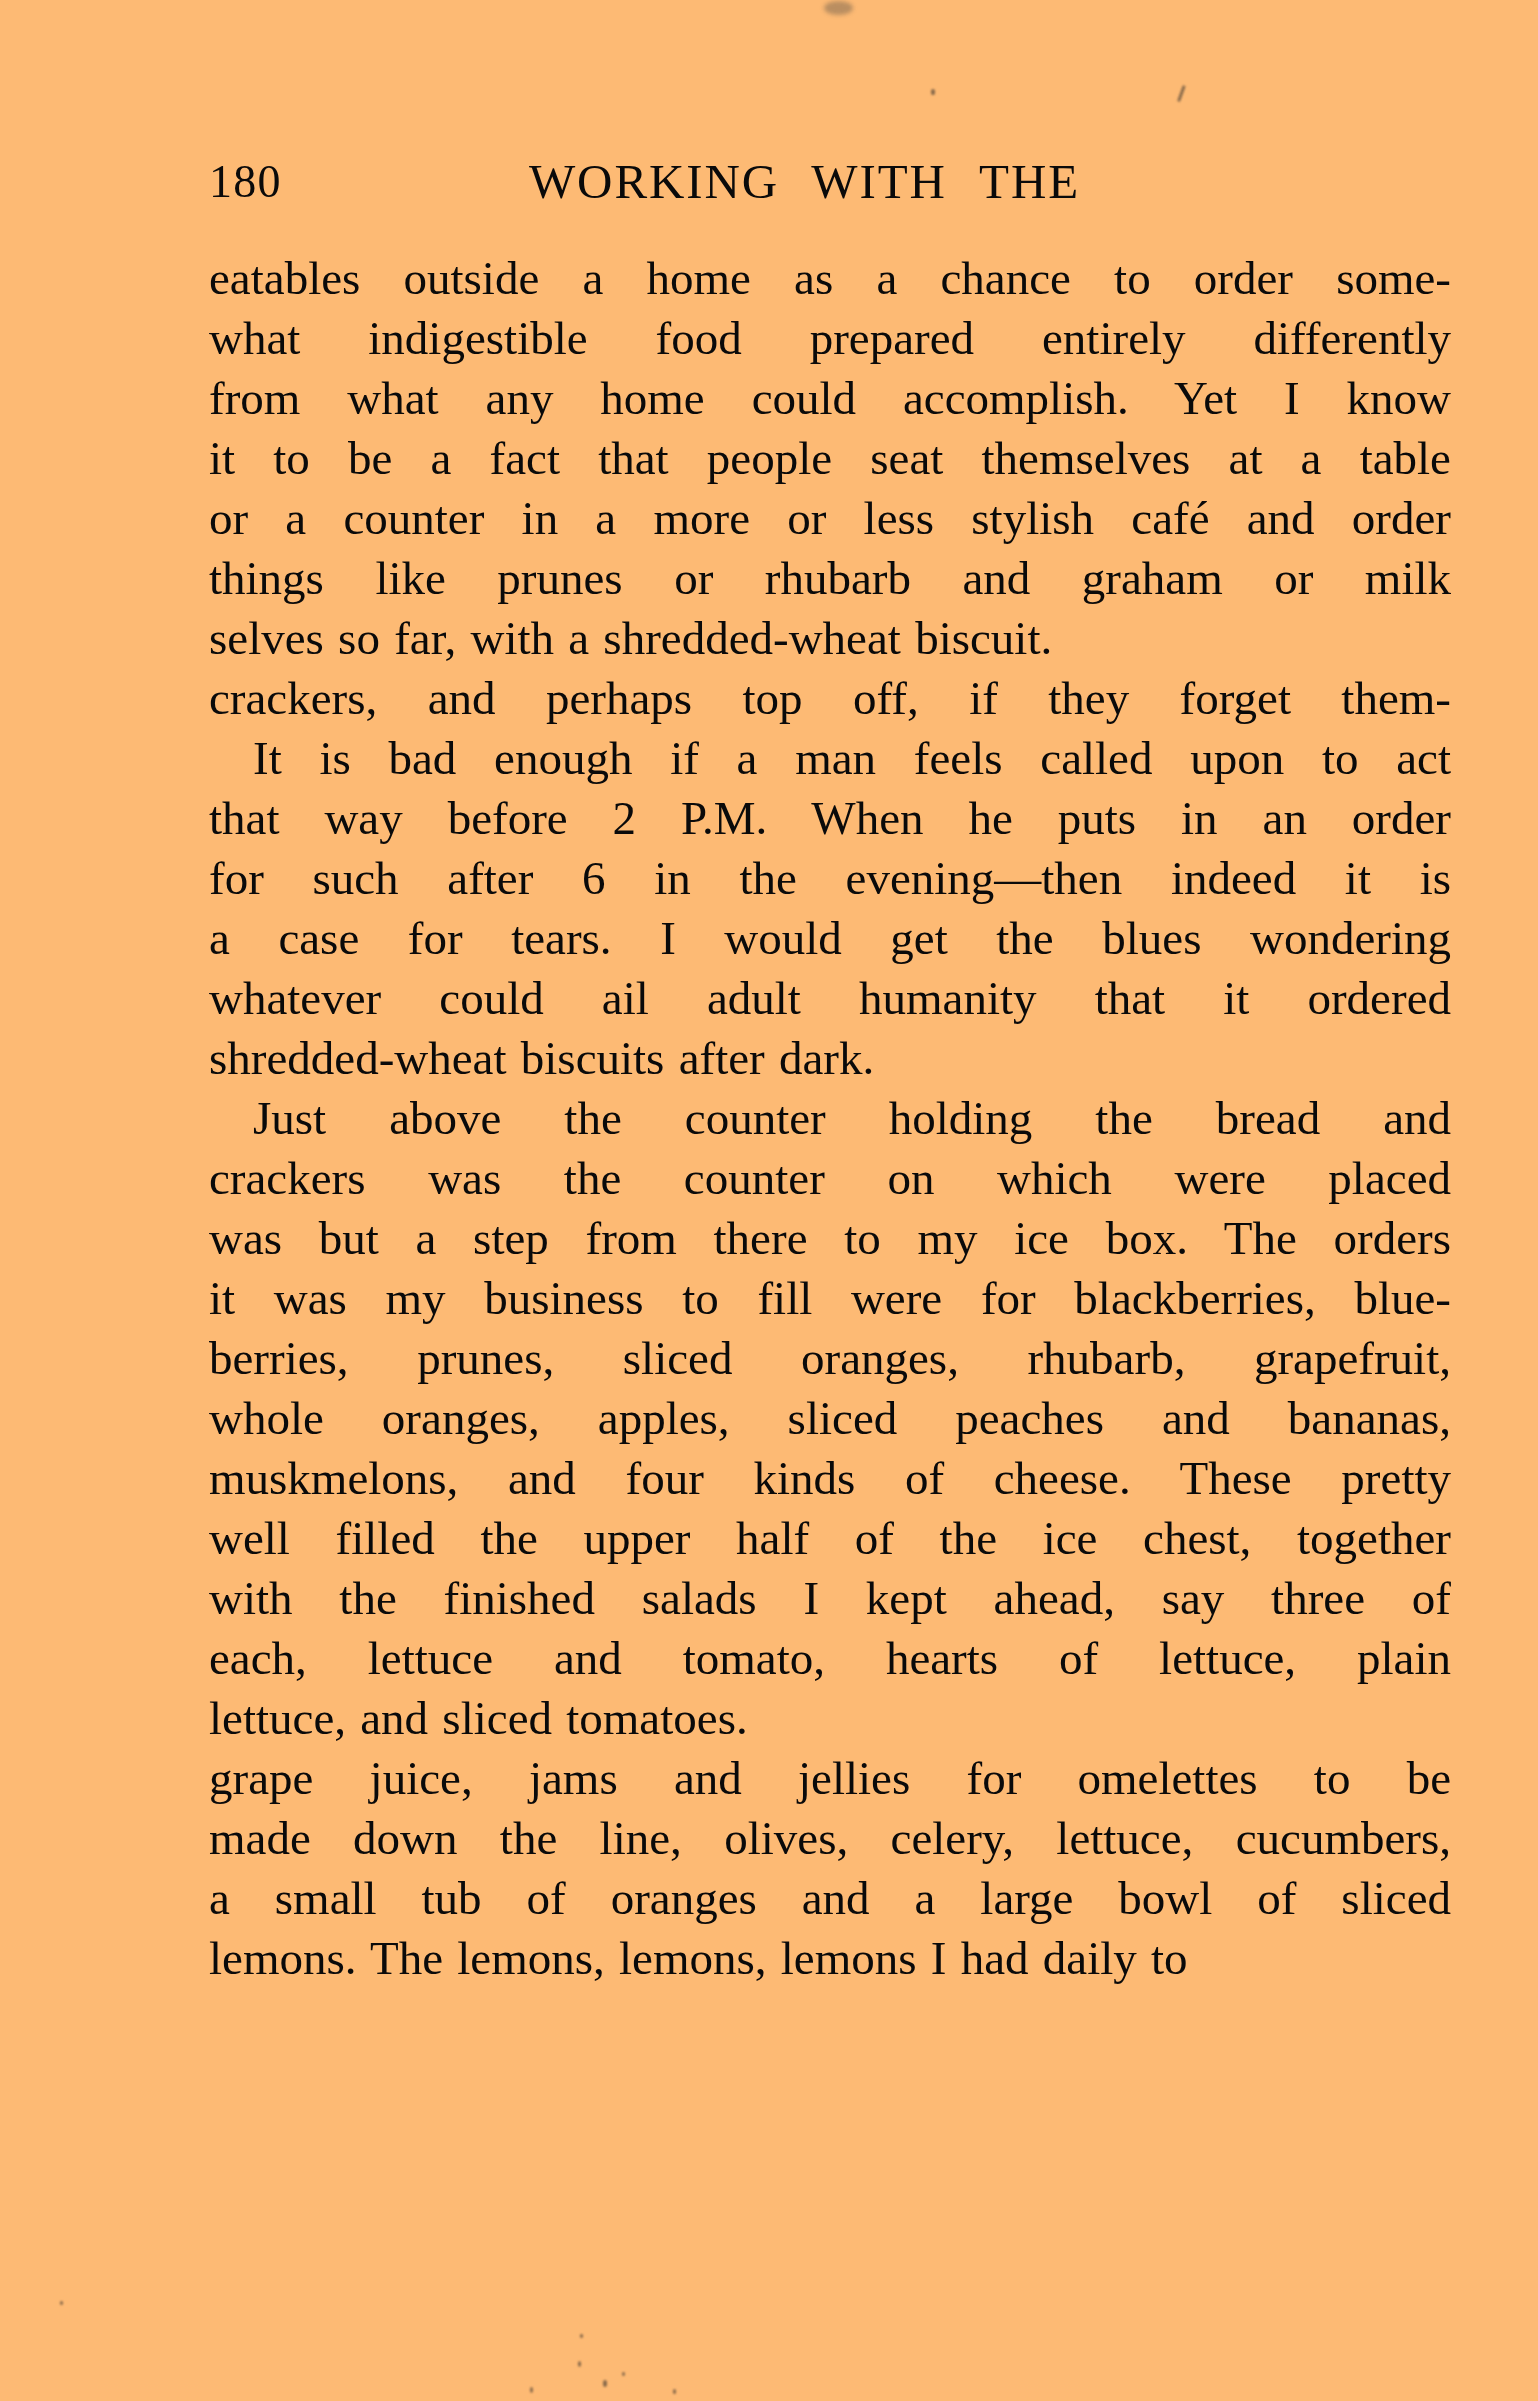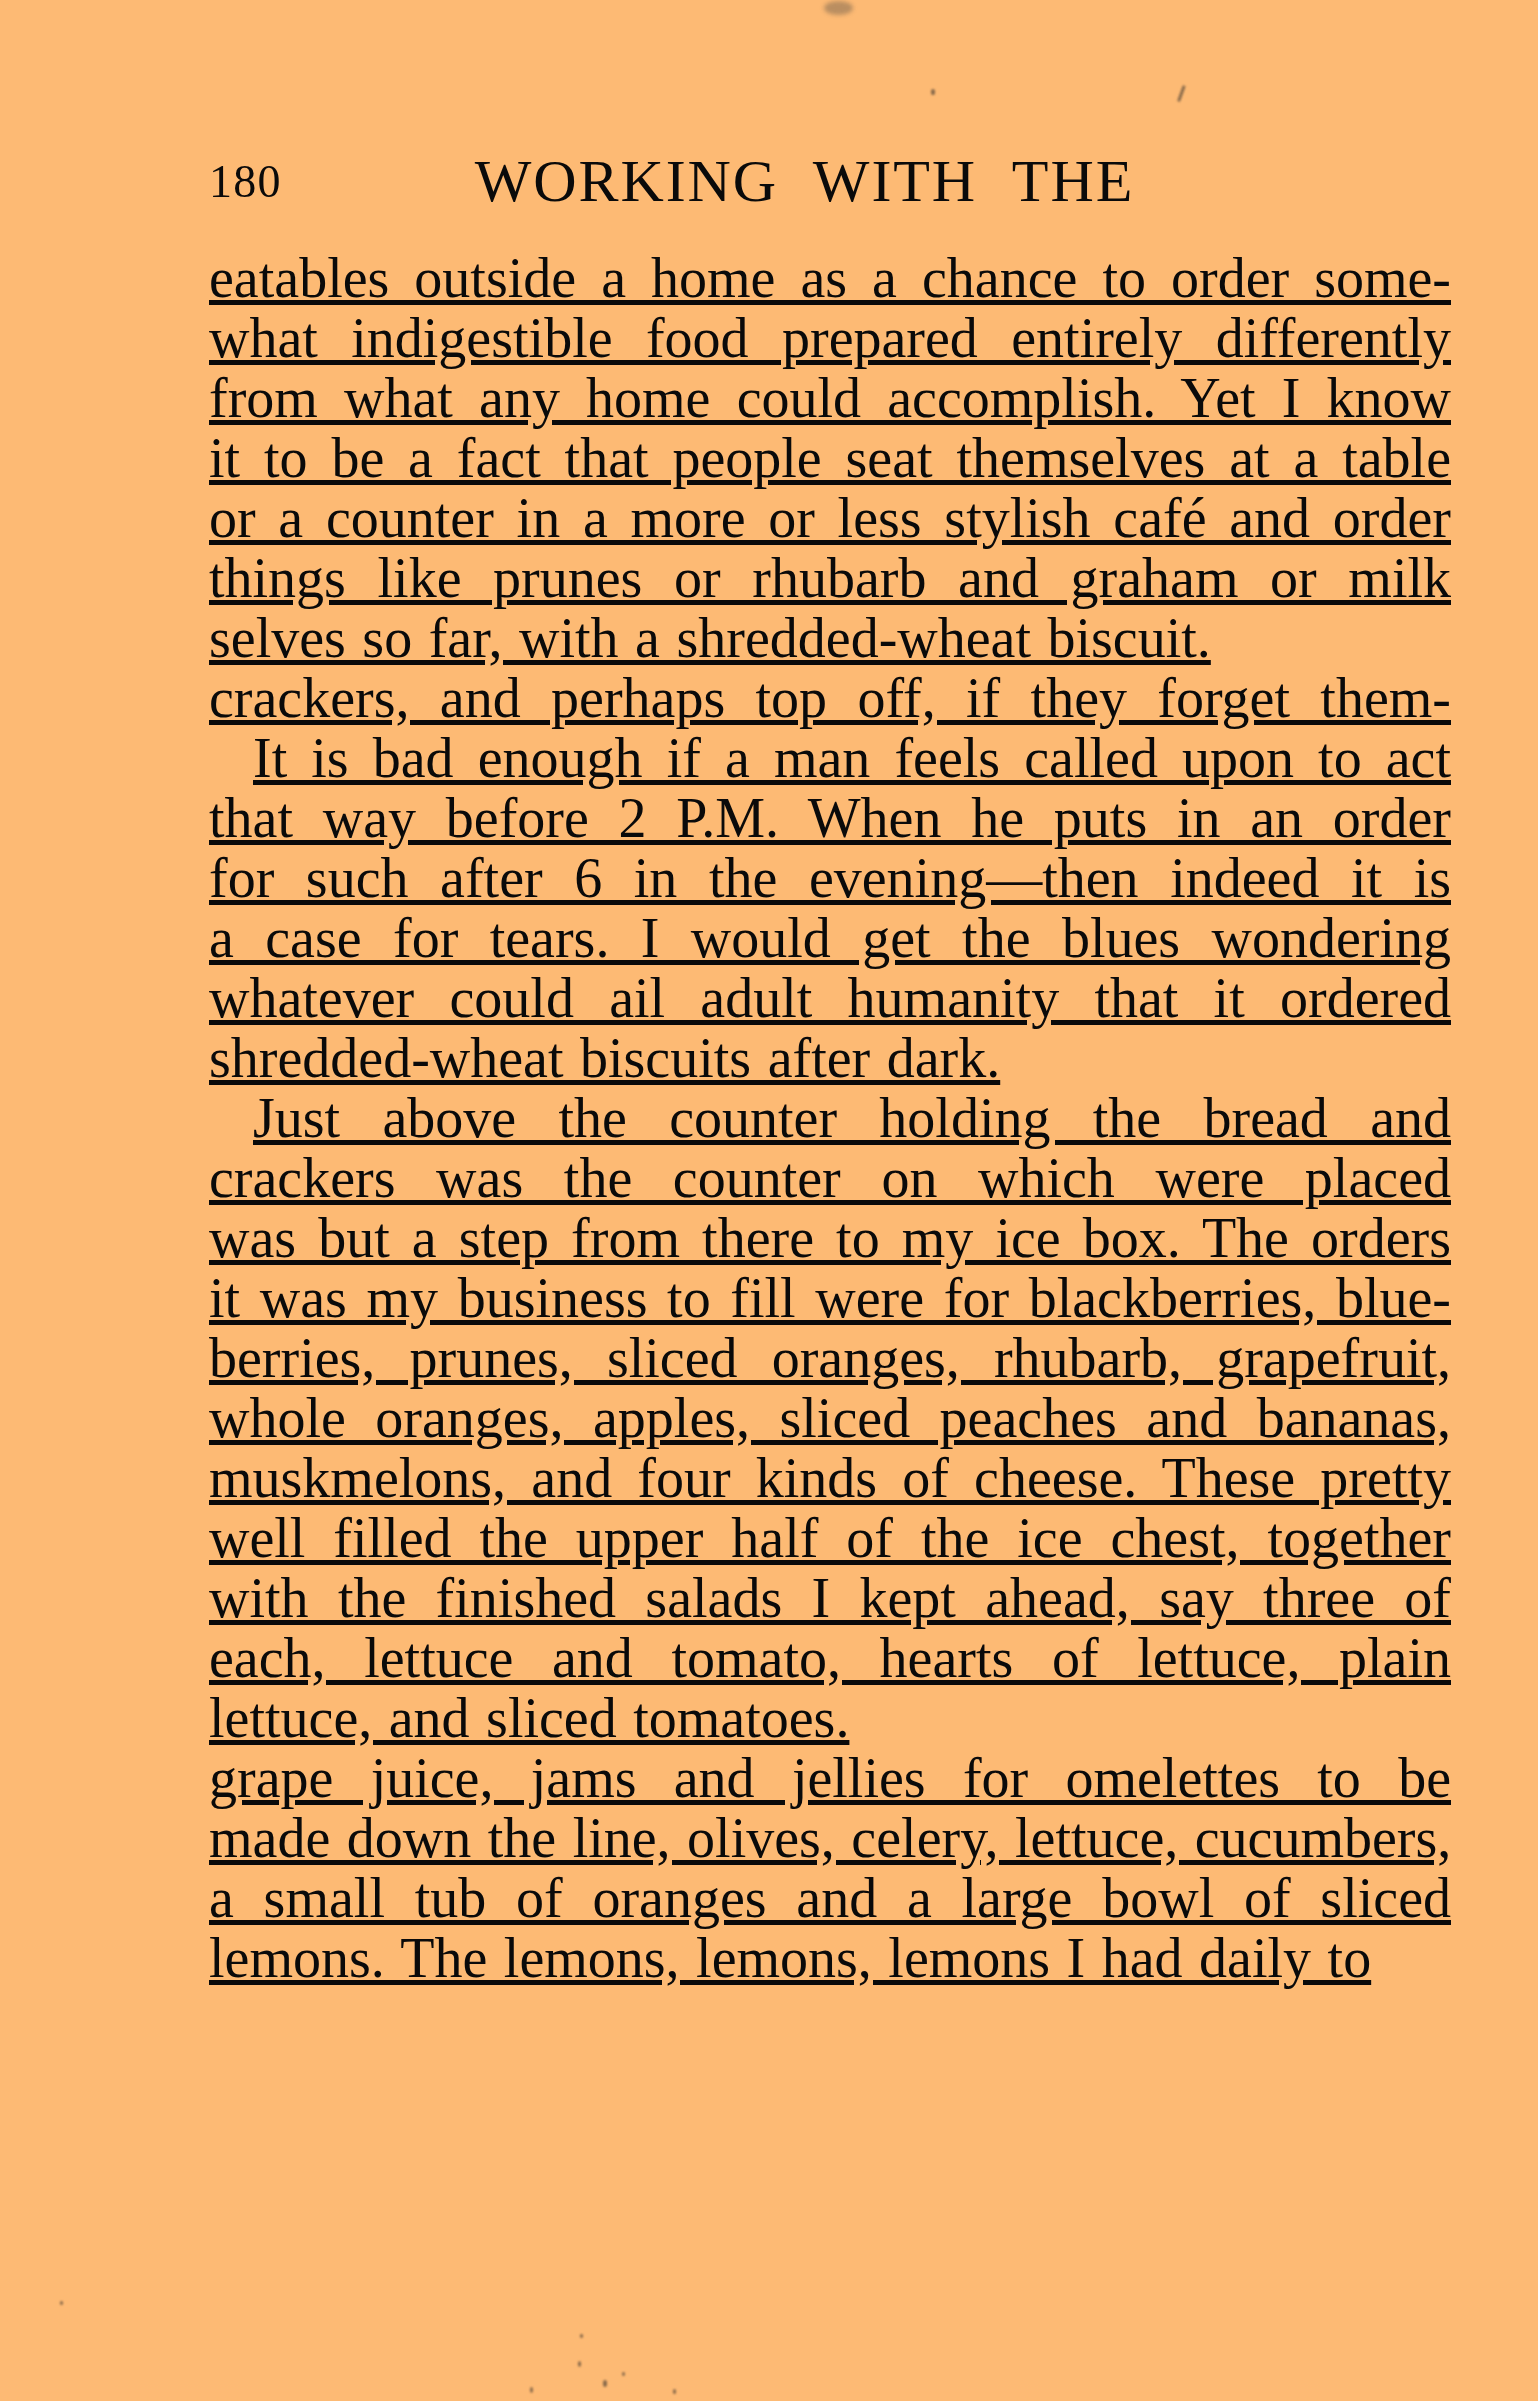--- a/index.html
+++ b/index.html
@@ -27,42 +27,41 @@
   .page-number {
     position: absolute;
     left: 0;
     top: 3.8px;
     font-size: 46px;
     line-height: 53px;
     letter-spacing: 1.3px;
   }
   .running-title {
     text-align: center;
-    font-size: 60px;
+    font-size: 49px;
     line-height: 61px;
     letter-spacing: 1.9px;
     word-spacing: 19px;
     white-space: nowrap;
   }
   
   .body-text {
     position: absolute;
     left: 209px;
     top: 248px;
     width: 1242px;
   }
   .line {
-    font-size: 56px;
+    font-size: 47px;
     line-height: 60px;
     height: 60px;
     text-align: justify;
     text-align-last: justify;
     word-spacing: 2.5px;
     white-space: nowrap;
-    text-decoration: underline;
   }
   .line.last {
     text-align-last: left;
   }
   .line.indent {
     text-indent: 44px;
   }
   
   .artifact {
     position: absolute;

